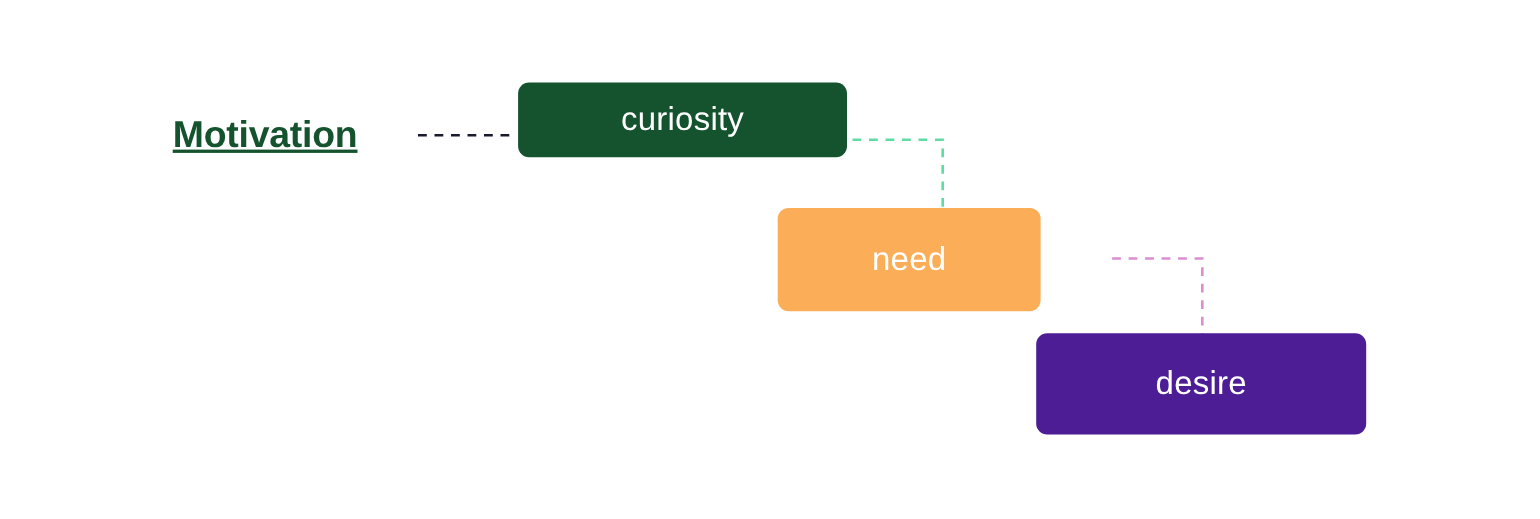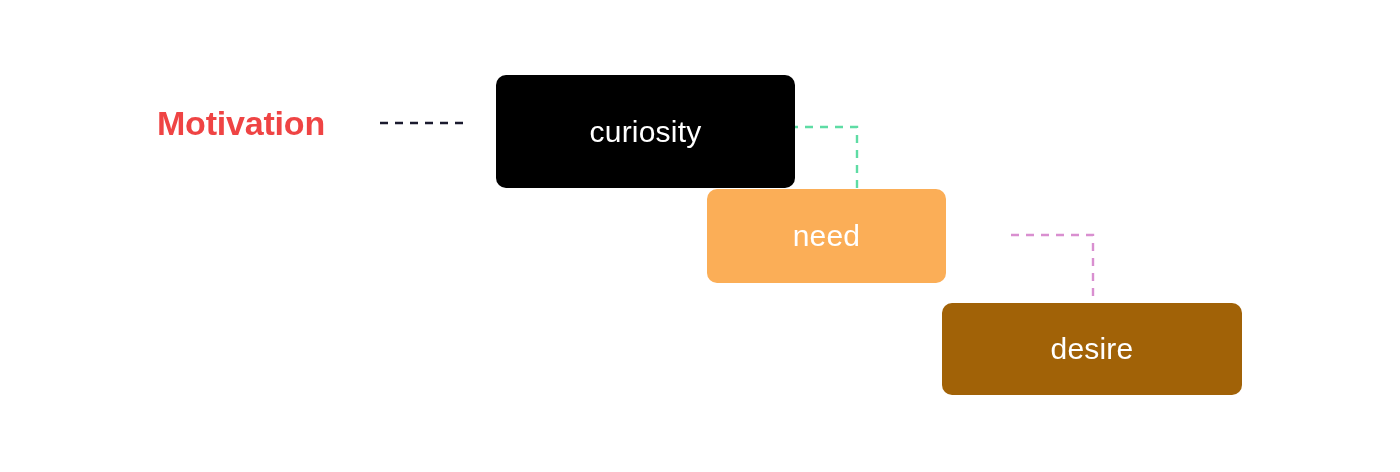--- a/index.html
+++ b/index.html
@@ -82,33 +82,33 @@
     width: 1400px;
     height: 472px;
     pointer-events: none;
   }
 </style>
 </head>
 <body>
 
 <div id="canvas" style="width: 1400px; height: 472px; background: rgb(255, 255, 255);">
 
-  <div class="section-label" style="color: #ef4444;">Motivation</div>
+  <div class="section-label" style="color: #14532d; text-decoration: underline;">Motivation</div>
 
   <svg id="connector-layer" viewBox="0 0 1400 472" width="1400" height="472" xmlns="http://www.w3.org/2000/svg">
     <path id="conn-0" fill="none" stroke="#1a1a2e" stroke-width="2.4" stroke-dasharray="8 7" stroke-linecap="butt" d="M 380 123 L 466 123"></path>
     <path id="conn-1" fill="none" stroke="#5edca4" stroke-width="2.4" stroke-dasharray="8 7" stroke-linecap="butt" d="M 775 127 L 857 127 L 857 190"></path>
     <path id="conn-2" fill="none" stroke="#d98fd0" stroke-width="2.4" stroke-dasharray="8 7" stroke-linecap="butt" d="M 1011 235 L 1093 235 L 1093 304"></path>
   </svg>
 
-  <div class="node" id="node-curiosity" style="left: 496px; top: 75px; width: 299px; height: 113px; background: #000000; color: rgb(255, 255, 255);">
+  <div class="node" id="node-curiosity" style="left: 471px; top: 75px; width: 299px; height: 68px; background: #14532d; color: rgb(255, 255, 255);">
     <span class="node-label">curiosity</span>
   </div>
 
   <div class="node" id="node-need" style="left: 707px; top: 189px; width: 239px; height: 94px; background: rgb(251, 174, 87); color: rgb(255, 255, 255);">
     <span class="node-label">need</span>
   </div>
 
-  <div class="node" id="node-desire" style="left: 942px; top: 303px; width: 300px; height: 92px; background: #a16207; color: rgb(255, 255, 255);">
+  <div class="node" id="node-desire" style="left: 942px; top: 303px; width: 300px; height: 92px; background: #4c1d95; color: rgb(255, 255, 255);">
     <span class="node-label">desire</span>
   </div>
 
 </div>
 
 </body></html>

